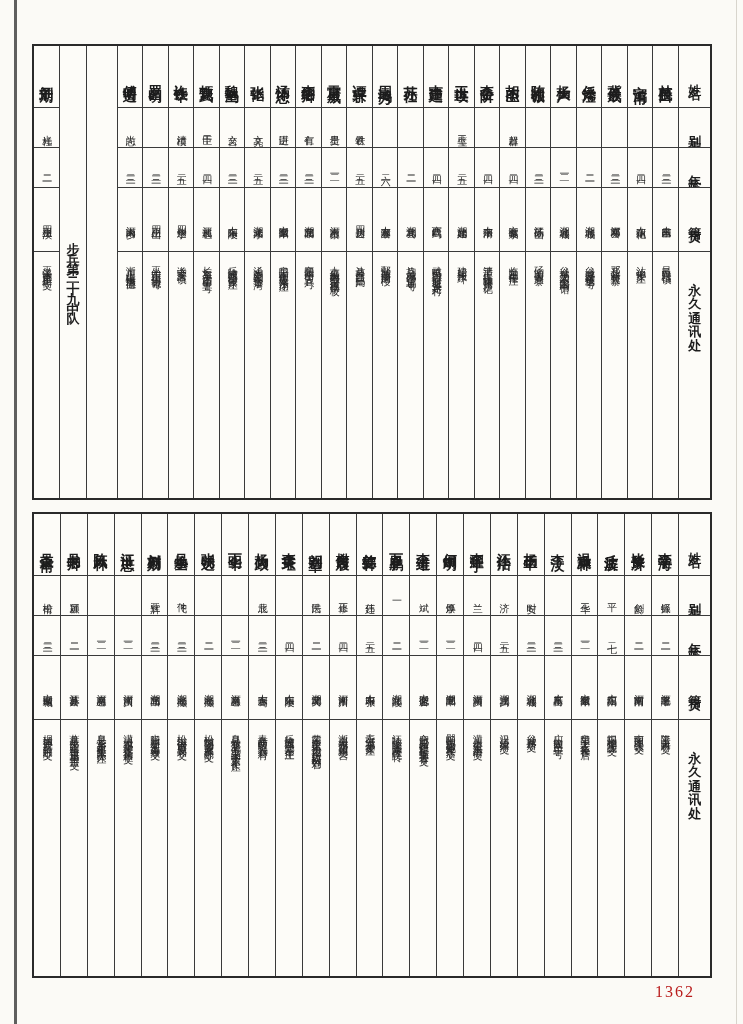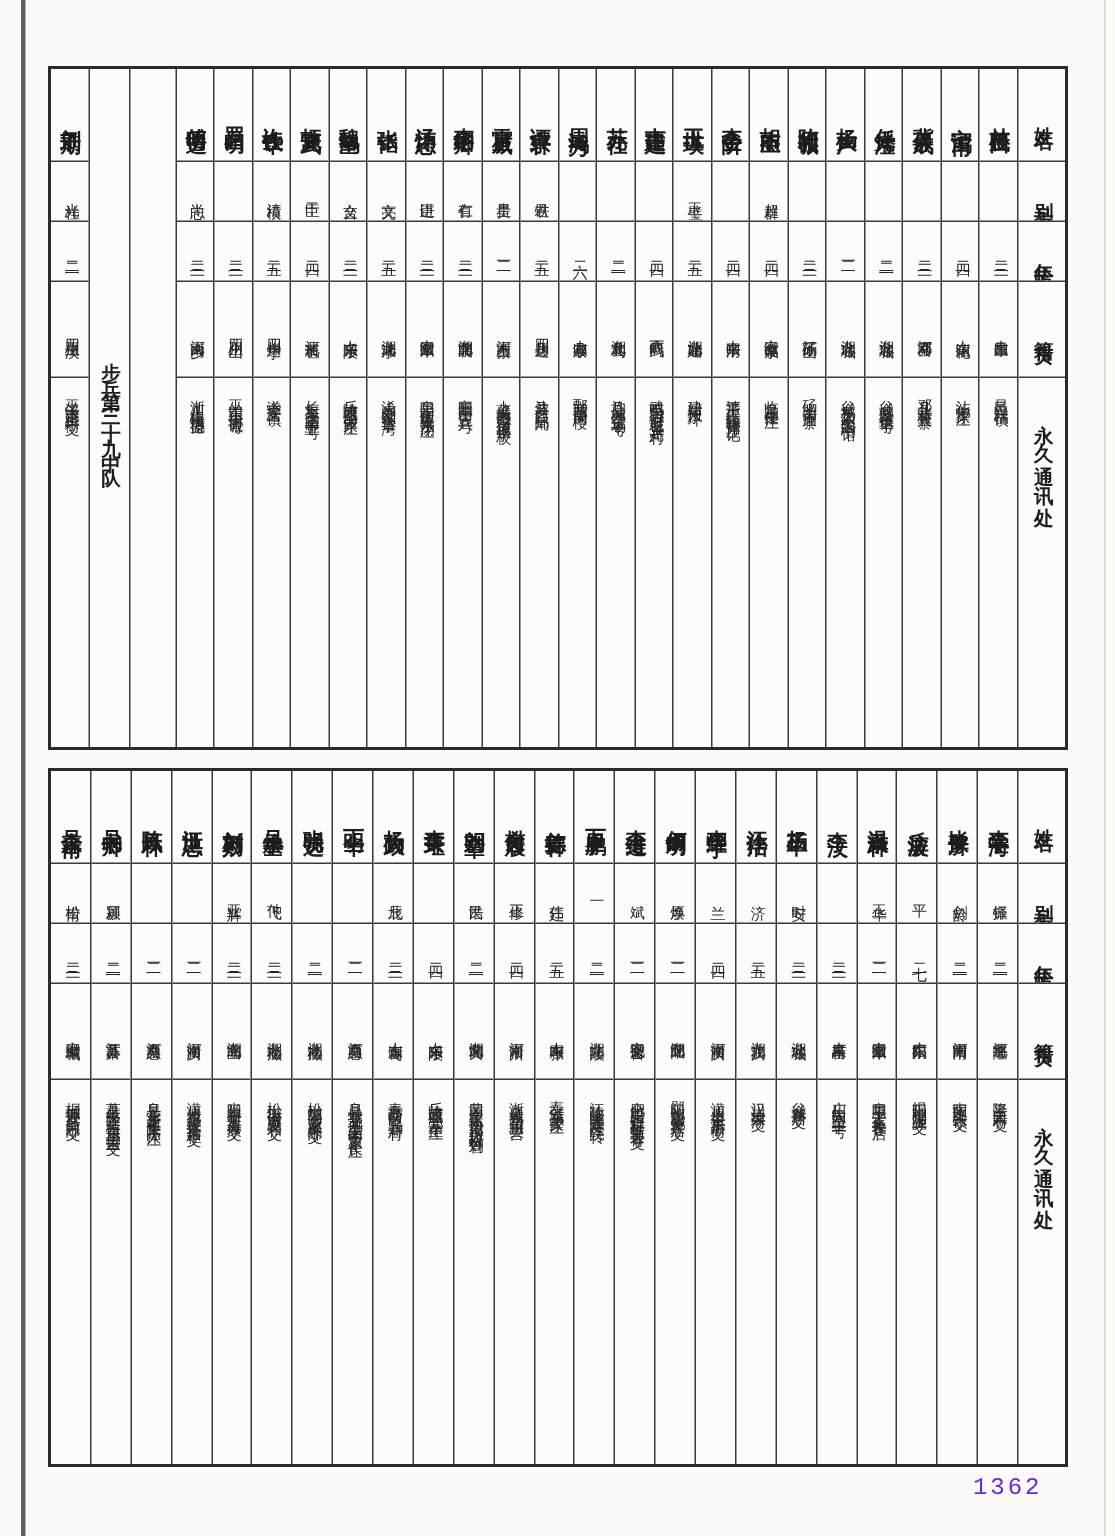--- a/index.html
+++ b/index.html
@@ -39,21 +39,21 @@
   .t-small{font-size:10px;color:#262626;}
   .t-addr{font-size:10px;color:#262626;letter-spacing:2px;}
   .hdr-label{font-size:13px;font-weight:bold;letter-spacing:3px;}
   .hdr-addr{font-size:13px;font-weight:bold;letter-spacing:14px;padding-top:14px;}
   .section-col{flex:0 0 58px;display:flex;flex-direction:row;border-right:1px solid #3a3a3a;box-sizing:border-box;}
   .section-label-sub{flex:0 0 27px;display:flex;align-items:center;justify-content:center;border-right:1px solid #3a3a3a;box-sizing:border-box;}
   .section-blank-sub{flex:1;}
   .t-section{font-size:13px;font-weight:bold;letter-spacing:10px;}
   .page-number{
     position:absolute;right:48px;top:983px;
-    font-family:Liberation Mono, monospace;font-size:16px;color:#6d28d9;letter-spacing:2px;
+    font-family:Liberation Serif, serif;font-size:16px;color:#b91c1c;letter-spacing:2px;
   }
 </style>
 </head>
 <body>
 
 <div class="scan-gutter"></div>
 <div class="scan-edge-r"></div>
 
 <div class="content">
 

